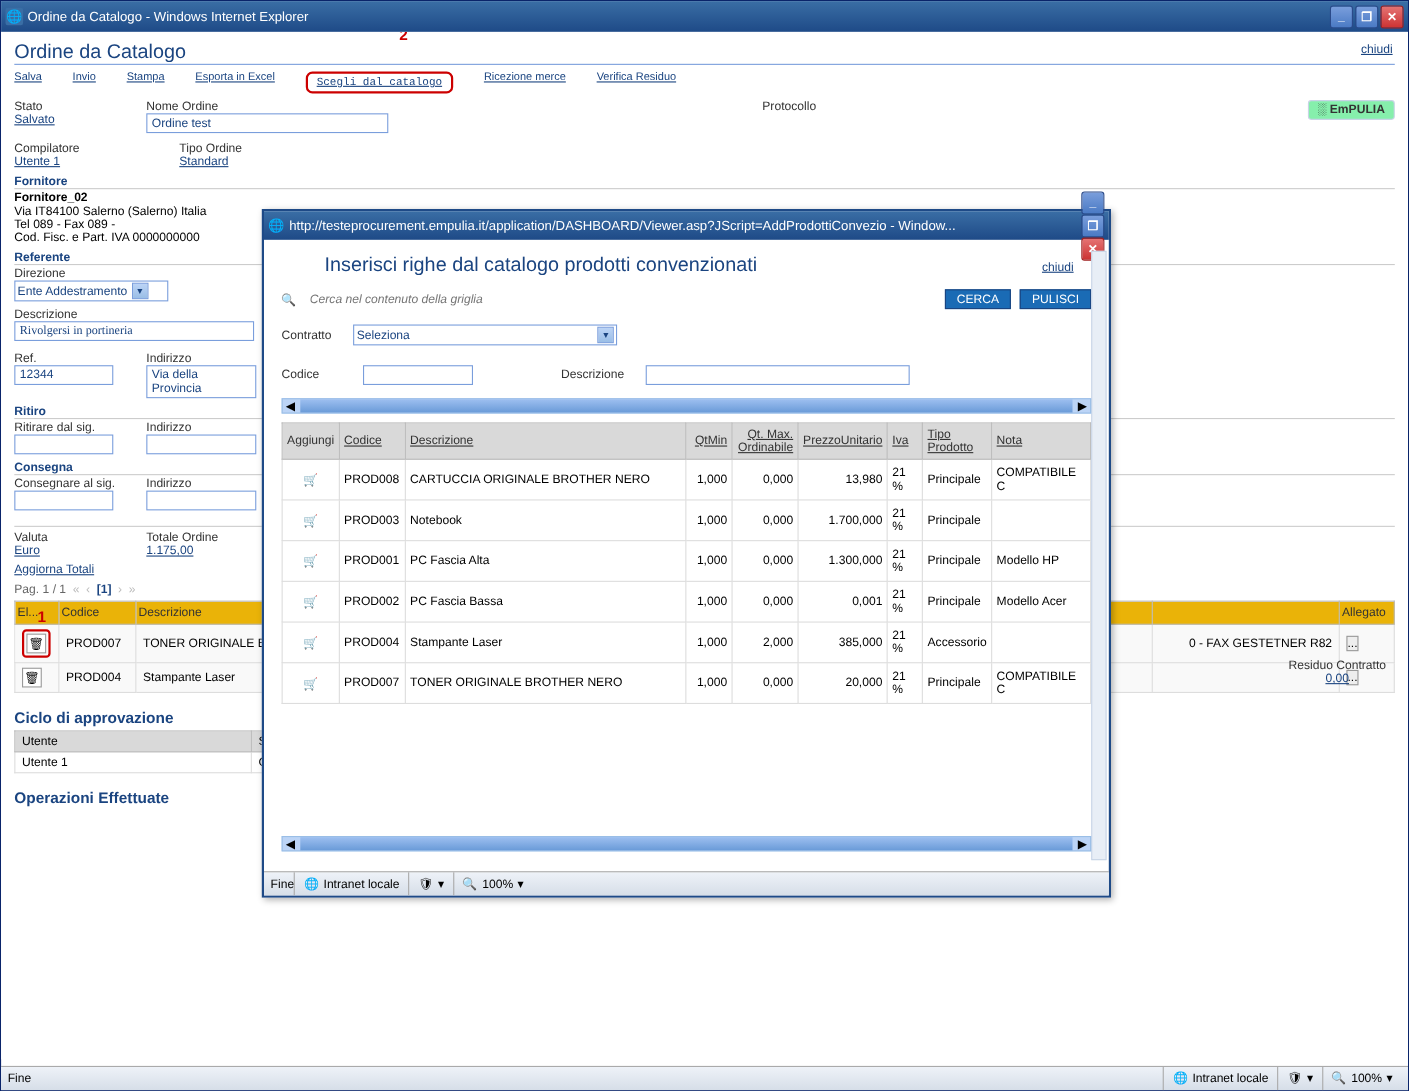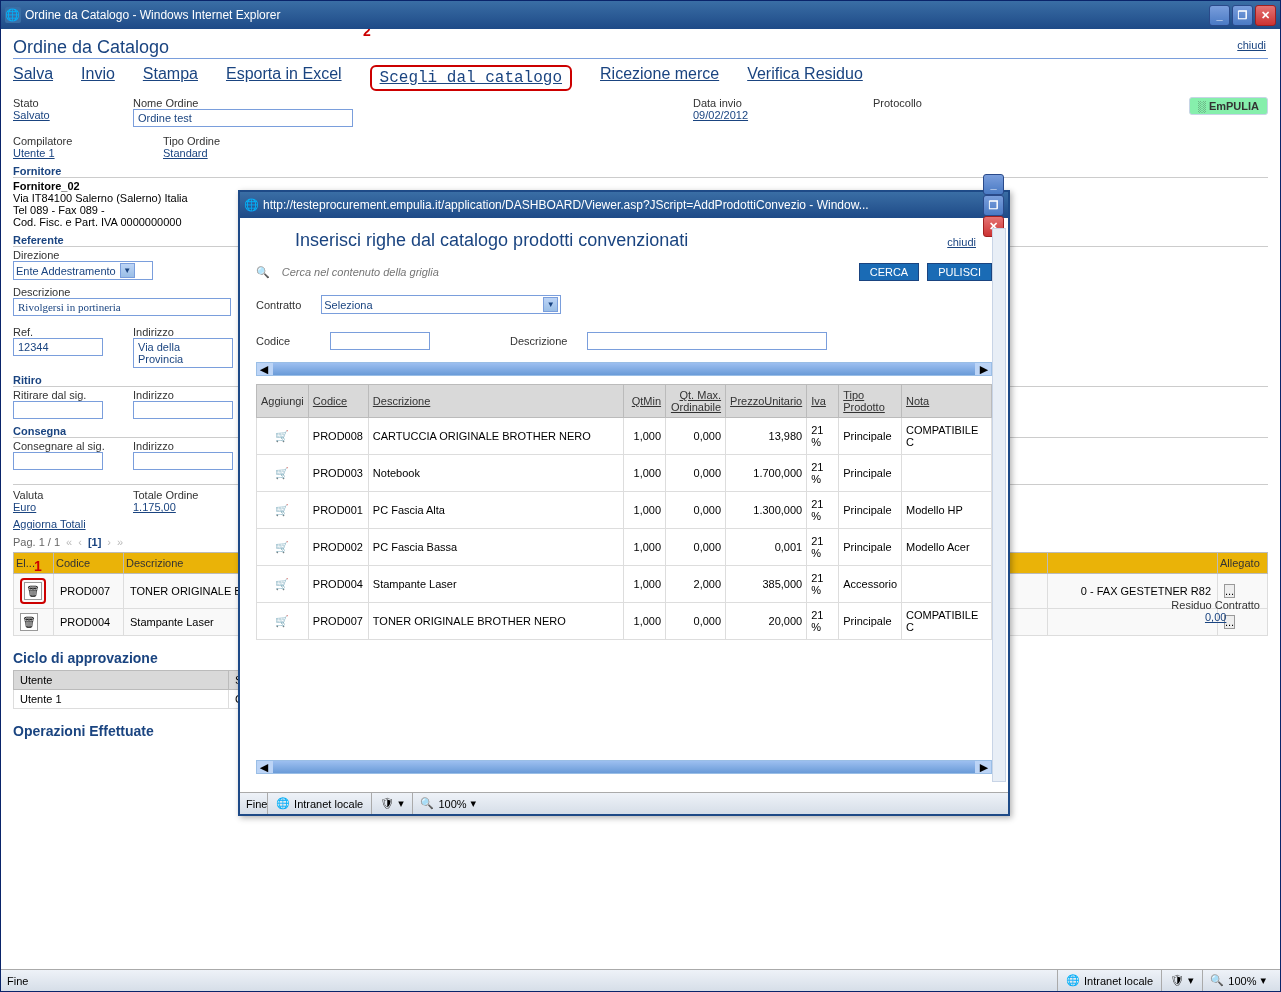--- a/index.html
+++ b/index.html
@@ -15,21 +15,21 @@
 .win-btn.close { background: linear-gradient(to bottom, #e57373, #cc3333); border-color: #a02020; }
 
 
 .page-content { background: #fff; padding: 8px 12px; position: relative; height: calc(100% - 56px); overflow: hidden; }
 .page-title { font-size: 18px; color: #1a4480; font-weight: normal; margin-bottom: 2px; }
 .page-hr { border: none; border-top: 1px solid #7a9edc; margin-bottom: 4px; }
 .chiudi-link { position: absolute; top: 10px; right: 14px; color: #1a4480; text-decoration: underline; cursor: pointer; }
 
 
 .toolbar { display: flex; gap: 28px; padding: 2px 0 6px 0; }
-.toolbar a { color: #1a4480; text-decoration: underline; cursor: pointer; font-size: 16px; }
+.toolbar a { color: #1a4480; text-decoration: underline; cursor: pointer; font-size: 10px; }
 .highlight-box { border: 2px solid #cc0000; border-radius: 6px; padding: 2px 8px; display: inline-block; position: relative; font-family: Liberation Mono, monospace; }
 .red-num { position: absolute; color: #cc0000; font-weight: bold; font-size: 14px; }
 
 
 .form-row { display: flex; gap: 0; margin-bottom: 2px; }
 .form-field { display: flex; flex-direction: column; }
 .label { color: #333; font-size: 11px; }
 .value-link { color: #1a4480; text-decoration: underline; }
 .input-box { border: 1px solid #7a9edc; padding: 2px 4px; color: #1a4480; background: #fff; font-size: 11px; }
 .select-box { border: 1px solid #7a9edc; padding: 1px 2px; color: #1a4480; background: #fff; font-size: 11px; display: inline-flex; align-items: center; }
@@ -117,24 +117,20 @@
     <div class="form-row">
       <div class="form-field" style="width:120px;">
         <span class="label">Stato</span>
         <span class="value-link">Salvato</span>
       </div>
       <div class="form-field" style="width:560px;">
         <span class="label">Nome Ordine</span>
         <div class="input-box" style="width:220px;">Ordine test</div>
       </div>
       <div class="form-field" style="width:180px;">
-        <span class="label">Data invio</span>
-        <span class="value-link">09/02/2012</span>
-      </div>
-      <div class="form-field" style="width:180px;">
         <span class="label">Protocollo</span>
       </div>
       <div class="form-field" style="margin-left:auto;">
         <span class="logo-pill">░ <span>EmPULIA</span></span>
       </div>
     </div>
 
     
     <div class="form-row" style="margin-top:8px;">
       <div class="form-field" style="width:150px;">

